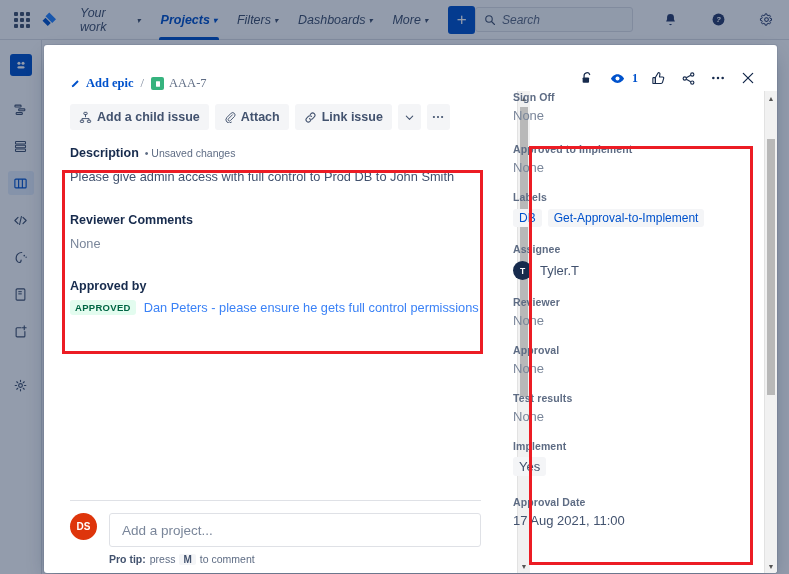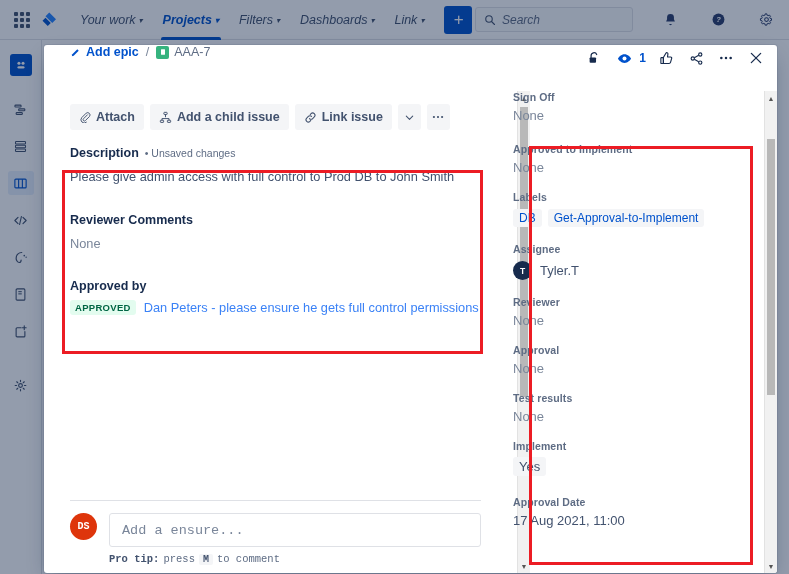--- a/index.html
+++ b/index.html
@@ -71,22 +71,23 @@
   .backdrop { position:absolute; inset:0; background:rgba(9,30,66,0.44); }
 
   
   .modal {
     position:absolute; left:44px; top:45px; width:733px; height:528px;
     background:#fff; border-radius:3px;
     box-shadow:0 0 0 1px rgba(9,30,66,0.08), 0 8px 20px -6px rgba(9,30,66,0.4);
     overflow:hidden; display:flex; flex-direction:column;
   }
   .modal-head {
-    height:46px; flex:0 0 46px; display:flex; align-items:flex-start;
-    padding:0 8px 0 26px;
+    height:46px; flex:0 0 46px; display:flex; align-items:flex-end;
+    padding:0 16px 0 26px;
+    font-family:Liberation Serif, serif;
   }
   .breadcrumb { display:flex; align-items:center; gap:7px; font-size:12.5px; }
   .bc-link { color:#0052cc; font-weight:600; display:flex; align-items:center; gap:5px; cursor:pointer; }
   .bc-sep { color:#7a869a; }
   .bc-issue { display:flex; align-items:center; gap:5px; color:#5e6c84; cursor:pointer; }
   .story-icon { width:13px; height:13px; background:#36b37e; border-radius:2px; display:flex; align-items:center; justify-content:center; }
   .head-actions { margin-left:auto; display:flex; align-items:center; gap:4px; }
   .ha {
     width:26px; height:26px; display:flex; align-items:center; justify-content:center;
     color:#42526e; border-radius:3px; cursor:pointer;
@@ -114,21 +115,21 @@
   .unsaved { font-size:10.5px; font-weight:400; color:#5e6c84; }
   .sec-body { font-size:12.8px; color:#42526e; margin-top:8px; line-height:1.45; }
   .sec-body.muted { color:#7a869a; }
   .approved-line { display:flex; align-items:center; gap:8px; margin-top:7px; }
   .badge-approved {
     background:#e3fcef; color:#064; font-size:9.5px; font-weight:700; letter-spacing:0.3px;
     padding:2px 5px; border-radius:3px;
   }
   .approved-text { font-size:12.8px; color:#3b82f6; }
 
-  .comment-zone { position:absolute; left:26px; right:18px; bottom:0; background:#fff; padding-bottom:8px;font-family:Liberation Mono, monospace; }
+  .comment-zone { position:absolute; left:26px; right:18px; bottom:0; background:#fff; padding-bottom:8px; }
   .cz-divider { height:1px; background:#dfe1e6; margin-bottom:12px; }
   .cz-row { display:flex; gap:12px; align-items:flex-start; }
   .avatar-ds {
     width:27px; height:27px; border-radius:50%; background:#de350b; color:#fff;
     font-size:10px; font-weight:700; display:flex; align-items:center; justify-content:center; flex:0 0 27px;
   }
   .comment-input {
     flex:1; height:34px; border:1px solid #dfe1e6; border-radius:3px; background:#fff;
     display:flex; align-items:center; padding:0 12px; color:#7a869a; font-size:13.5px;
   }
@@ -197,21 +198,21 @@
         </div>
         <div class="navitem">
           <span>Filters</span>
           <span class="chev">▾</span>
         </div>
         <div class="navitem">
           <span>Dashboards</span>
           <span class="chev">▾</span>
         </div>
         <div class="navitem">
-          <span>Link</span>
+          <span>More</span>
           <span class="chev">▾</span>
         </div>
         <div class="plus-btn">+</div>
       </div>
       <div class="tn-right">
         <div class="searchbox">
           <svg width="12" height="12" viewBox="0 0 24 24">
             <circle cx="10" cy="10" r="6.5" fill="none" stroke="#42526e" stroke-width="2.2"></circle>
             <line x1="15" y1="15" x2="21" y2="21" stroke="#42526e" stroke-width="2.2" stroke-linecap="round"></line>
           </svg>
@@ -375,33 +376,33 @@
       </div>
     </div>
 
     <div class="modal-body">
 
       <div class="left-col">
         <div class="left-scroll">
 
           <div class="btn-row">
             <button class="jbtn">
-              <svg width="12" height="12" viewBox="0 0 24 24">
-                  <path d="M17 7.5 9 15.5a2.6 2.6 0 0 0 3.7 3.7l8.3-8.3a4.7 4.7 0 0 0-6.6-6.6L5.5 13.2a6.6 6.6 0 0 0 9.3 9.3" fill="none" stroke="#42526e" stroke-width="1.9" stroke-linecap="round"></path>
-                </svg>
-              <span>Attach</span>
-            </button>
-            <button class="jbtn">
               <svg width="13" height="13" viewBox="0 0 24 24">
                   <rect x="9" y="2.5" width="6" height="4" rx="1" fill="none" stroke="#42526e" stroke-width="1.8"></rect>
                   <rect x="2.5" y="17" width="6" height="4" rx="1" fill="none" stroke="#42526e" stroke-width="1.8"></rect>
                   <rect x="15.5" y="17" width="6" height="4" rx="1" fill="none" stroke="#42526e" stroke-width="1.8"></rect>
                   <path d="M12 6.5v5M5.5 17v-3h13v3" fill="none" stroke="#42526e" stroke-width="1.8"></path>
                 </svg>
               <span>Add a child issue</span>
+            </button>
+            <button class="jbtn">
+              <svg width="12" height="12" viewBox="0 0 24 24">
+                  <path d="M17 7.5 9 15.5a2.6 2.6 0 0 0 3.7 3.7l8.3-8.3a4.7 4.7 0 0 0-6.6-6.6L5.5 13.2a6.6 6.6 0 0 0 9.3 9.3" fill="none" stroke="#42526e" stroke-width="1.9" stroke-linecap="round"></path>
+                </svg>
+              <span>Attach</span>
             </button>
             <button class="jbtn">
               <svg width="13" height="13" viewBox="0 0 24 24">
                   <path d="M10 14a4.2 4.2 0 0 0 6 0l3-3a4.2 4.2 0 0 0-6-6l-1.5 1.5" fill="none" stroke="#42526e" stroke-width="1.9" stroke-linecap="round"></path>
                   <path d="M14 10a4.2 4.2 0 0 0-6 0l-3 3a4.2 4.2 0 0 0 6 6l1.5-1.5" fill="none" stroke="#42526e" stroke-width="1.9" stroke-linecap="round"></path>
                 </svg>
               <span>Link issue</span>
             </button>
             <button class="jbtn sq">
               <svg width="11" height="11" viewBox="0 0 24 24">
@@ -441,21 +442,21 @@
               <span class="approved-text">Dan Peters - please ensure he gets full control permissions</span>
             </div>
           </div>
         </div>
 
         <div class="comment-zone">
           <div class="cz-divider"></div>
           <div class="cz-row">
             <div class="avatar-ds">DS</div>
             <div class="comment-input">
-              <span>Add a ensure...</span>
+              <span>Add a project...</span>
             </div>
           </div>
           <div class="protip">
             <b>Pro tip:</b>
             <span>press</span>
             <span class="kbd">M</span>
             <span>to comment</span>
           </div>
         </div>
       </div>

